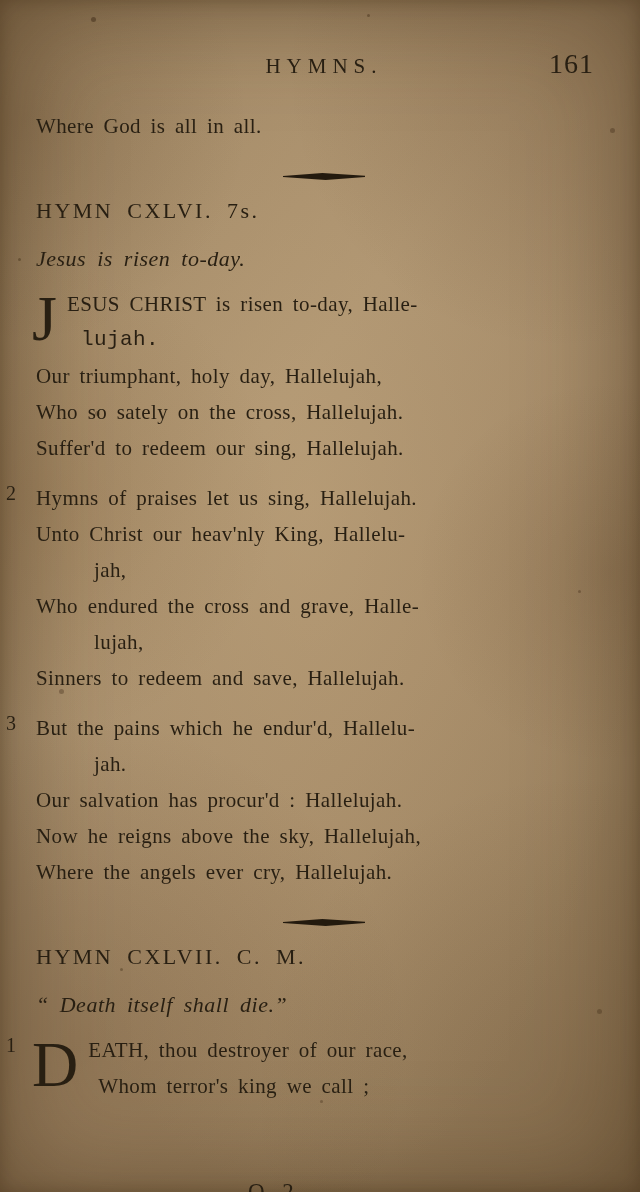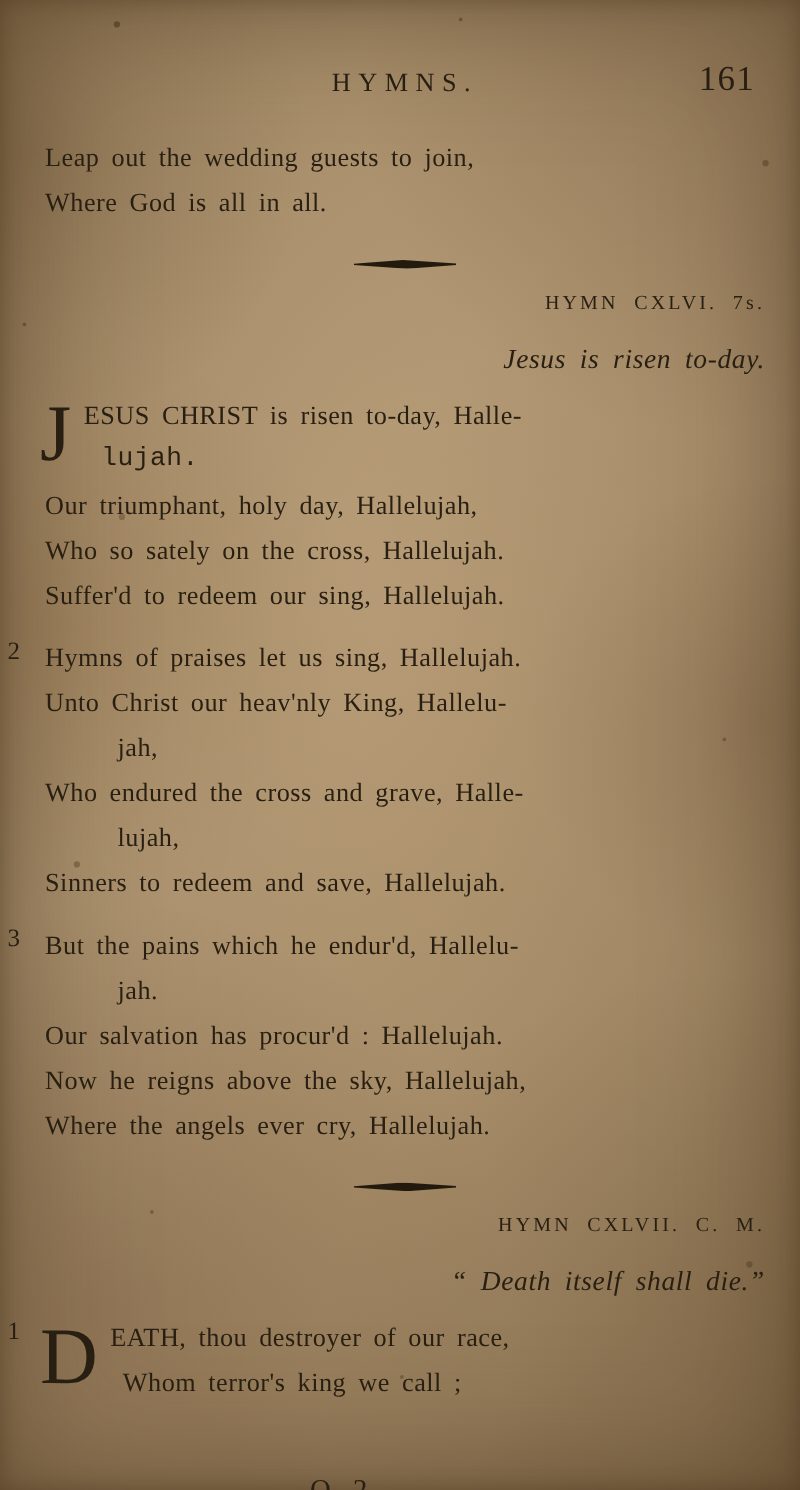--- a/index.html
+++ b/index.html
@@ -48,21 +48,21 @@
 
   
   .header { position: relative; height: 46px; text-align: center; }
   .running-title {
     font-size: 21px;
     letter-spacing: 6px;
     word-spacing: 4px;
   }
   .page-number {
     position: absolute;
-    right: 8px; top: -6px;
+    right: 18px; top: -6px;
     font-size: 28px;
     letter-spacing: 1px;
   }
 
   
   .line {
     font-size: 21px;
     line-height: 36px;
     letter-spacing: 0.4px;
     word-spacing: 4px;
@@ -76,30 +76,30 @@
   .divider-wrap { text-align: center; margin: 22px 0 14px 0; }
   .divider {
     display: inline-block;
     width: 82px; height: 7px;
     background: #231a0e;
     clip-path: polygon(0 42%, 48% 0, 100% 40%, 100% 58%, 52% 100%, 0 58%);
   }
 
   .hymn-heading {
     margin: 10px 0 0 0;
-    text-align: right;
-    font-size: 16px;
+    text-align: left;
+    font-size: 22px;
     font-weight: normal;
     letter-spacing: 2.5px;
     word-spacing: 6px;
   }
 
   .hymn-subtitle {
     margin-top: 22px;
-    text-align: right;
+    text-align: left;
     font-style: italic;
     font-size: 22px;
     letter-spacing: 0.5px;
     word-spacing: 5px;
   }
 
   .verse { position: relative; margin-top: 14px; }
   .verse-num {
     position: absolute;
     left: -30px; top: 2px;
@@ -130,21 +130,20 @@
   <div class="specks"></div>
 
   <div class="content">
 
     <div class="header">
       <span class="running-title">HYMNS.</span>
       <span class="page-number">161</span>
     </div>
 
     <div class="carryover">
-      <div class="line">Leap out the wedding guests to join,</div>
       <div class="line">Where God is all in all.</div>
     </div>
 
     <div class="divider-wrap">
       <span class="divider"></span>
     </div>
 
     <h2 class="hymn-heading">HYMN CXLVI. 7s.</h2>
     <div class="hymn-subtitle">Jesus is risen to-day.</div>
 

